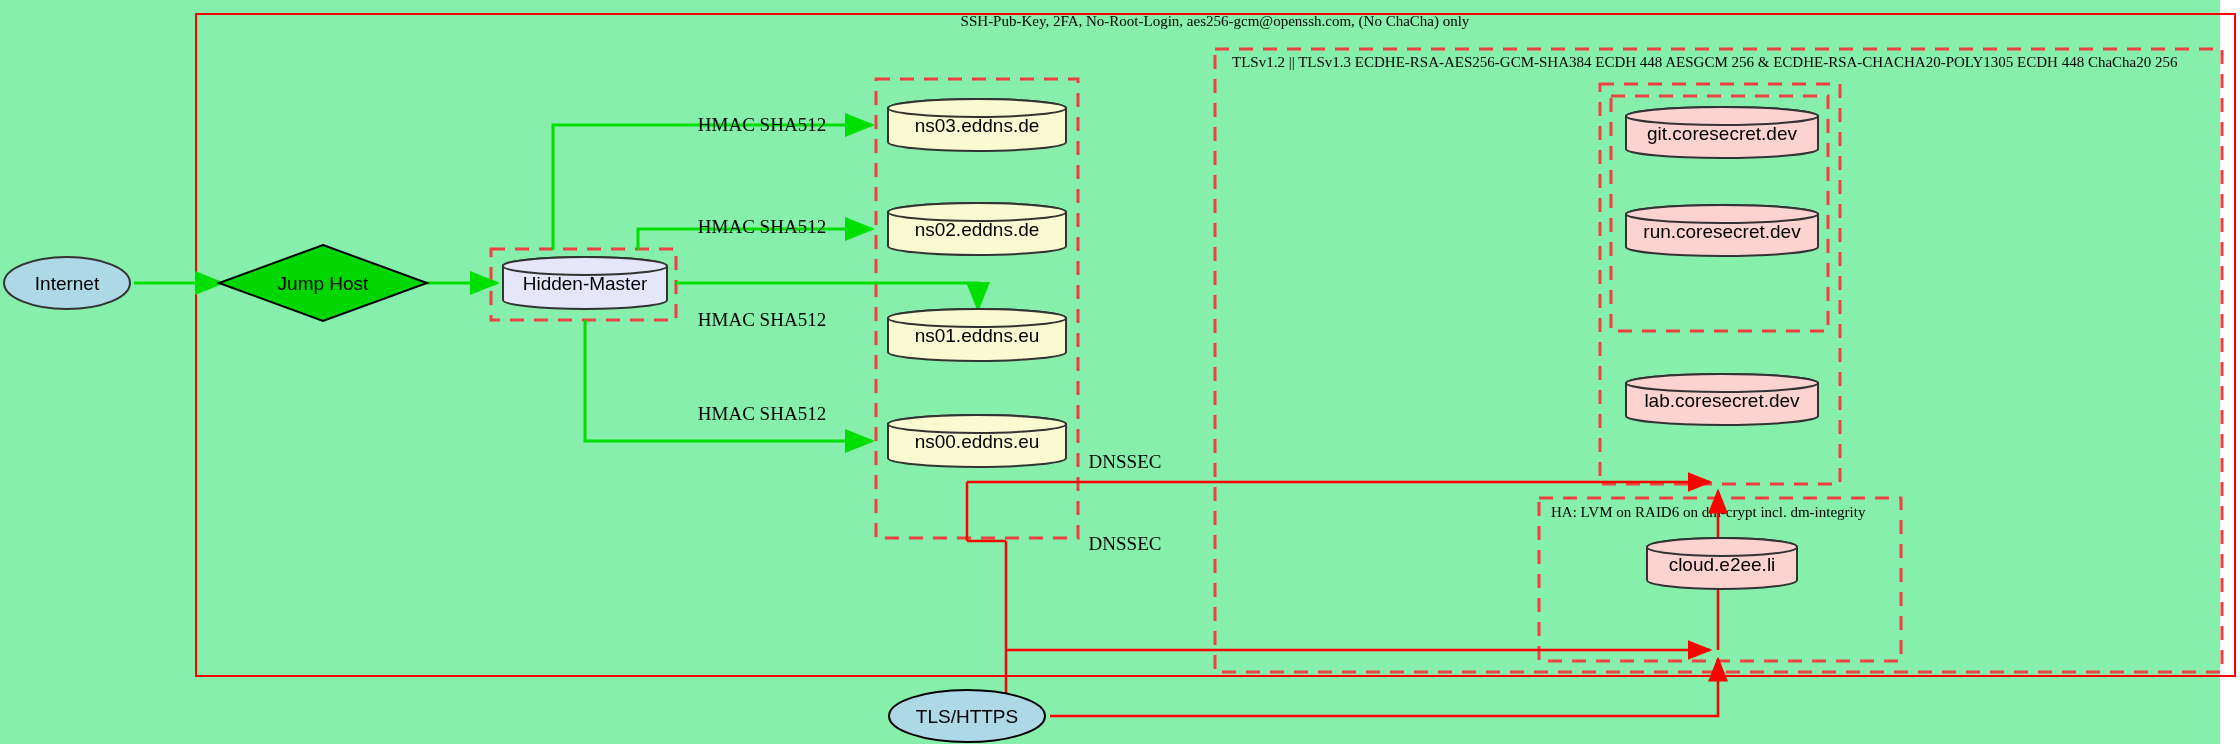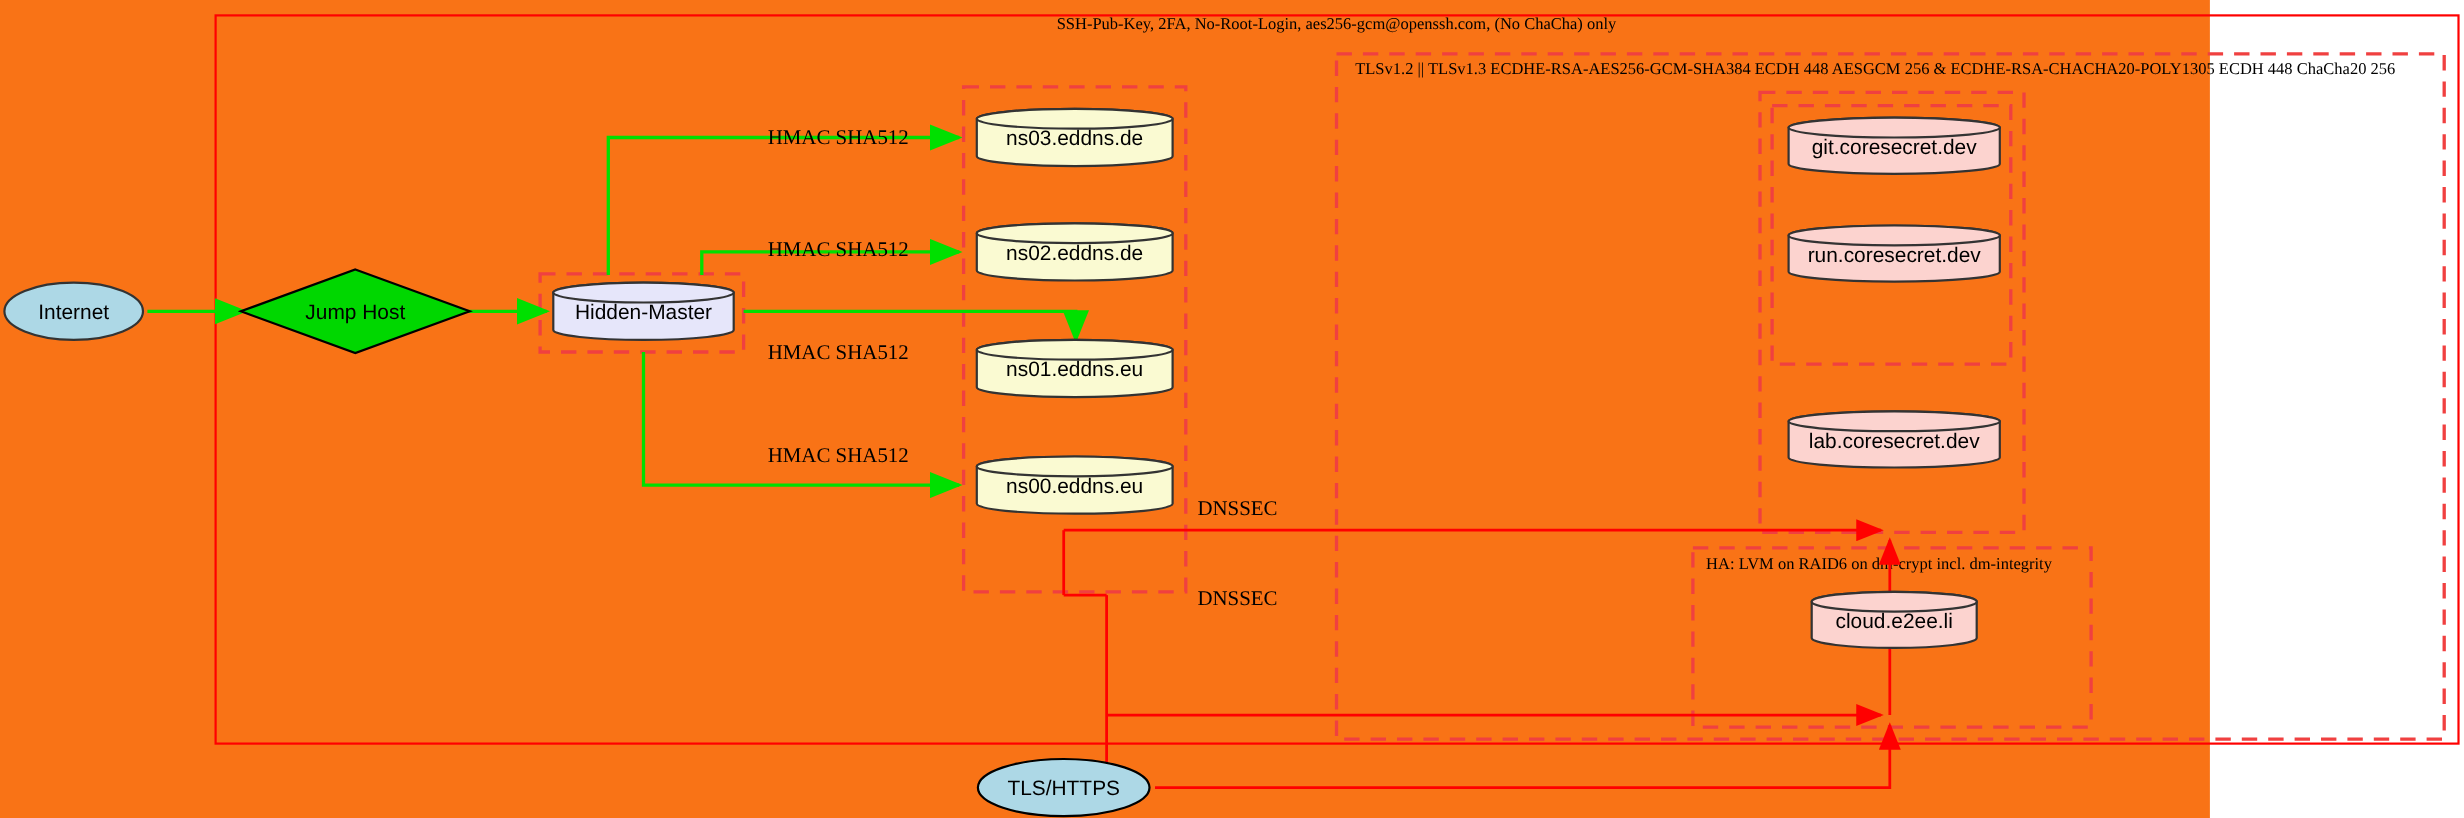--- a/index.html
+++ b/index.html
@@ -1,18 +1,18 @@
 <!DOCTYPE html>
 <html><head>
 <meta charset="utf-8">
 <style>
   html,body{margin:0;padding:0;background:#ffffff;}
   body{width:2240px;height:744px;overflow:hidden;
        font-family:"Liberation Sans",sans-serif;}
-  #stage{position:relative;width:2009px;height:744px;background:#f97316;}
+  #stage{position:relative;width:2220px;height:744px;background:#86efac;}
   svg{display:block;}
   .serif{font-family:"Liberation Serif",serif;}
   .sans{font-family:"Liberation Sans",sans-serif;}
 </style>
 </head>
 <body>
 
 <div id="stage">
 <svg width="2240" height="744" viewBox="0 0 2240 744" xmlns="http://www.w3.org/2000/svg">
 

